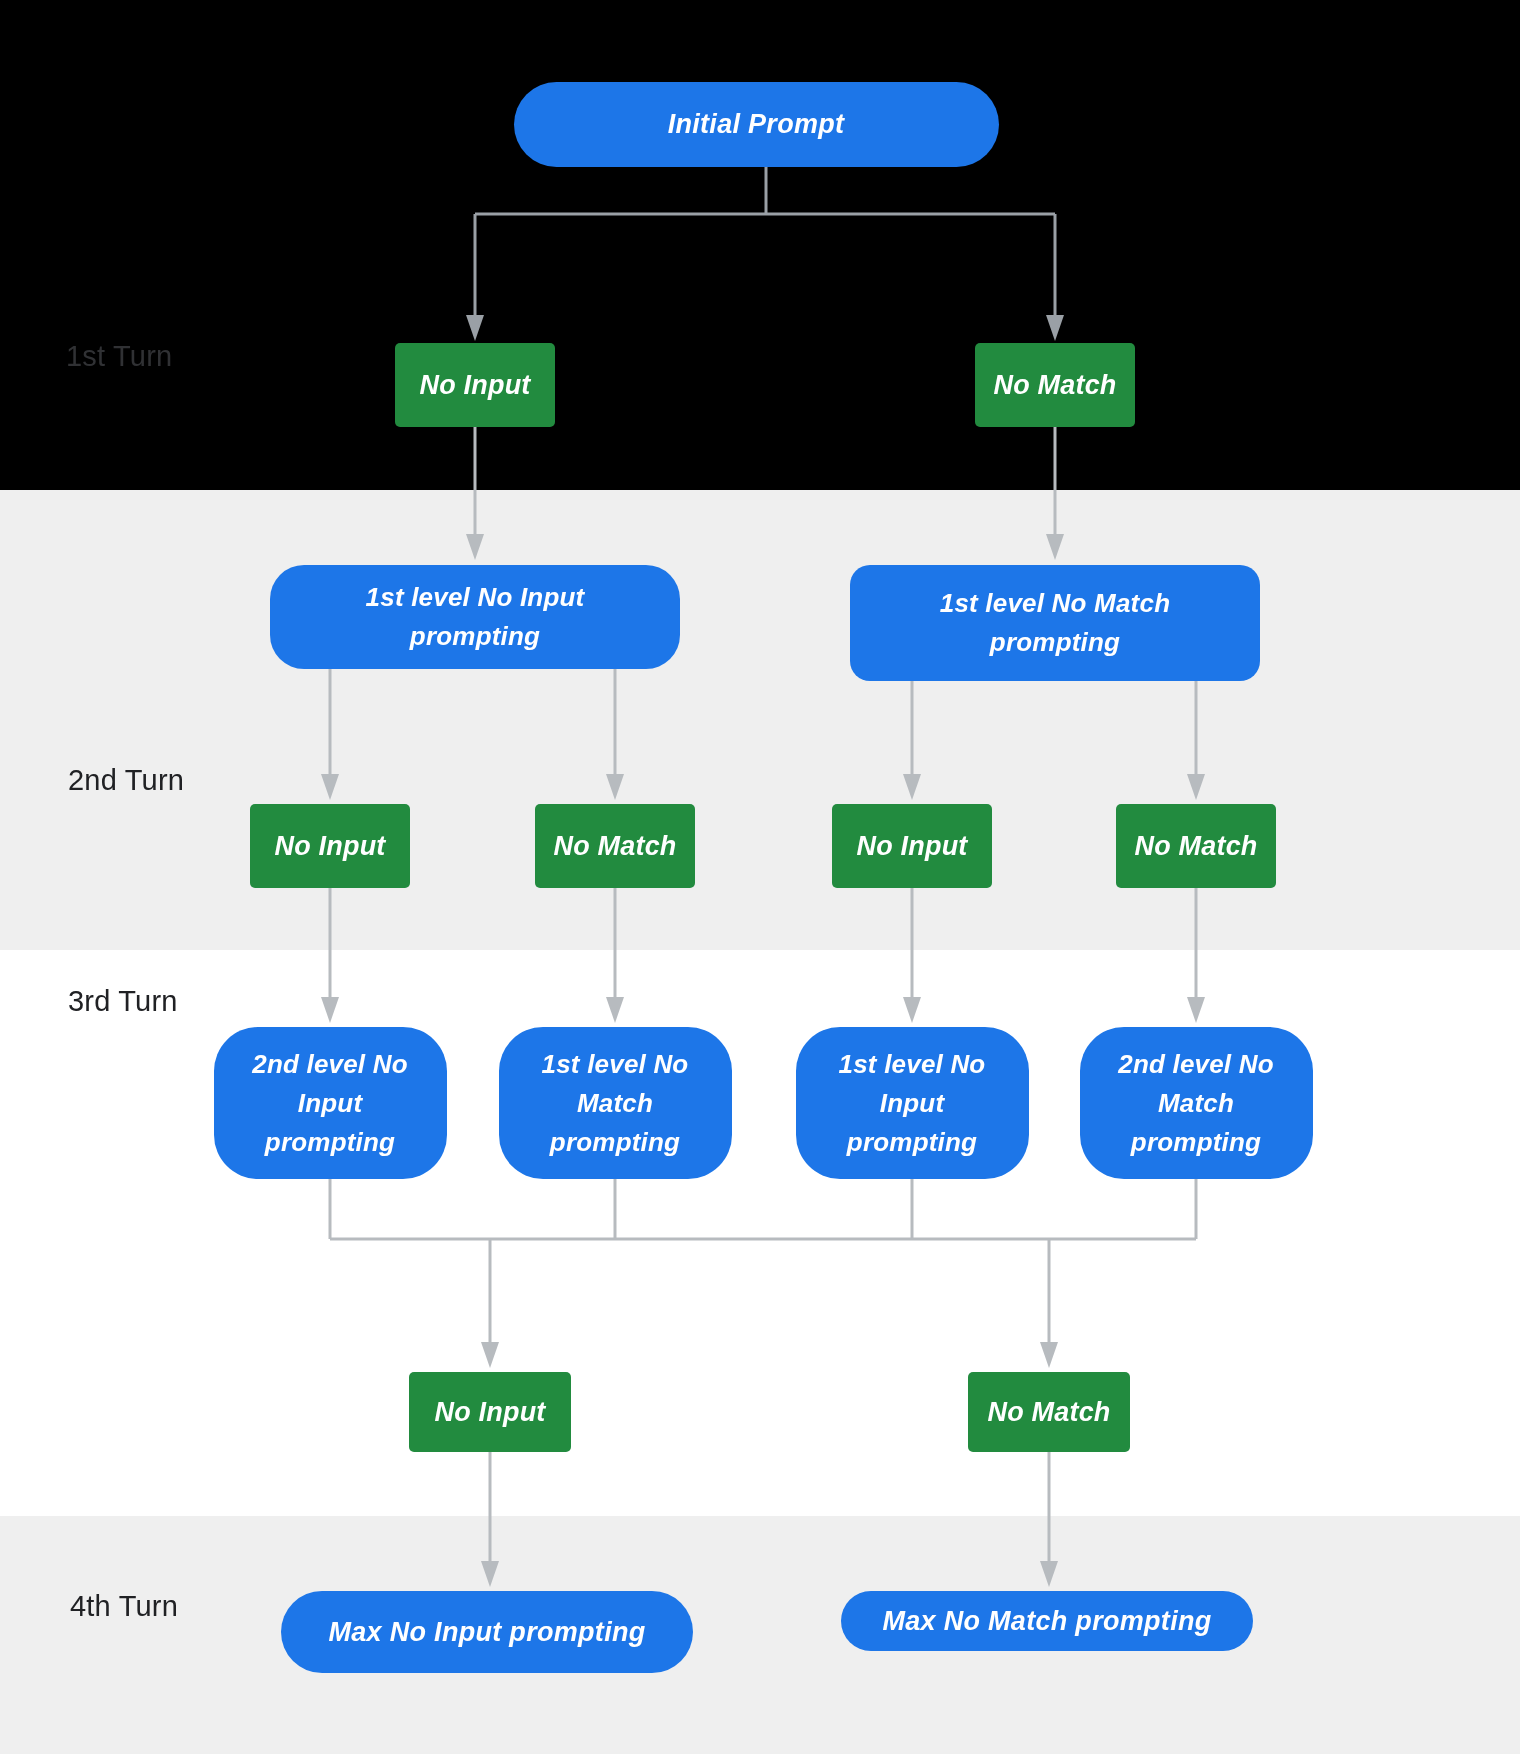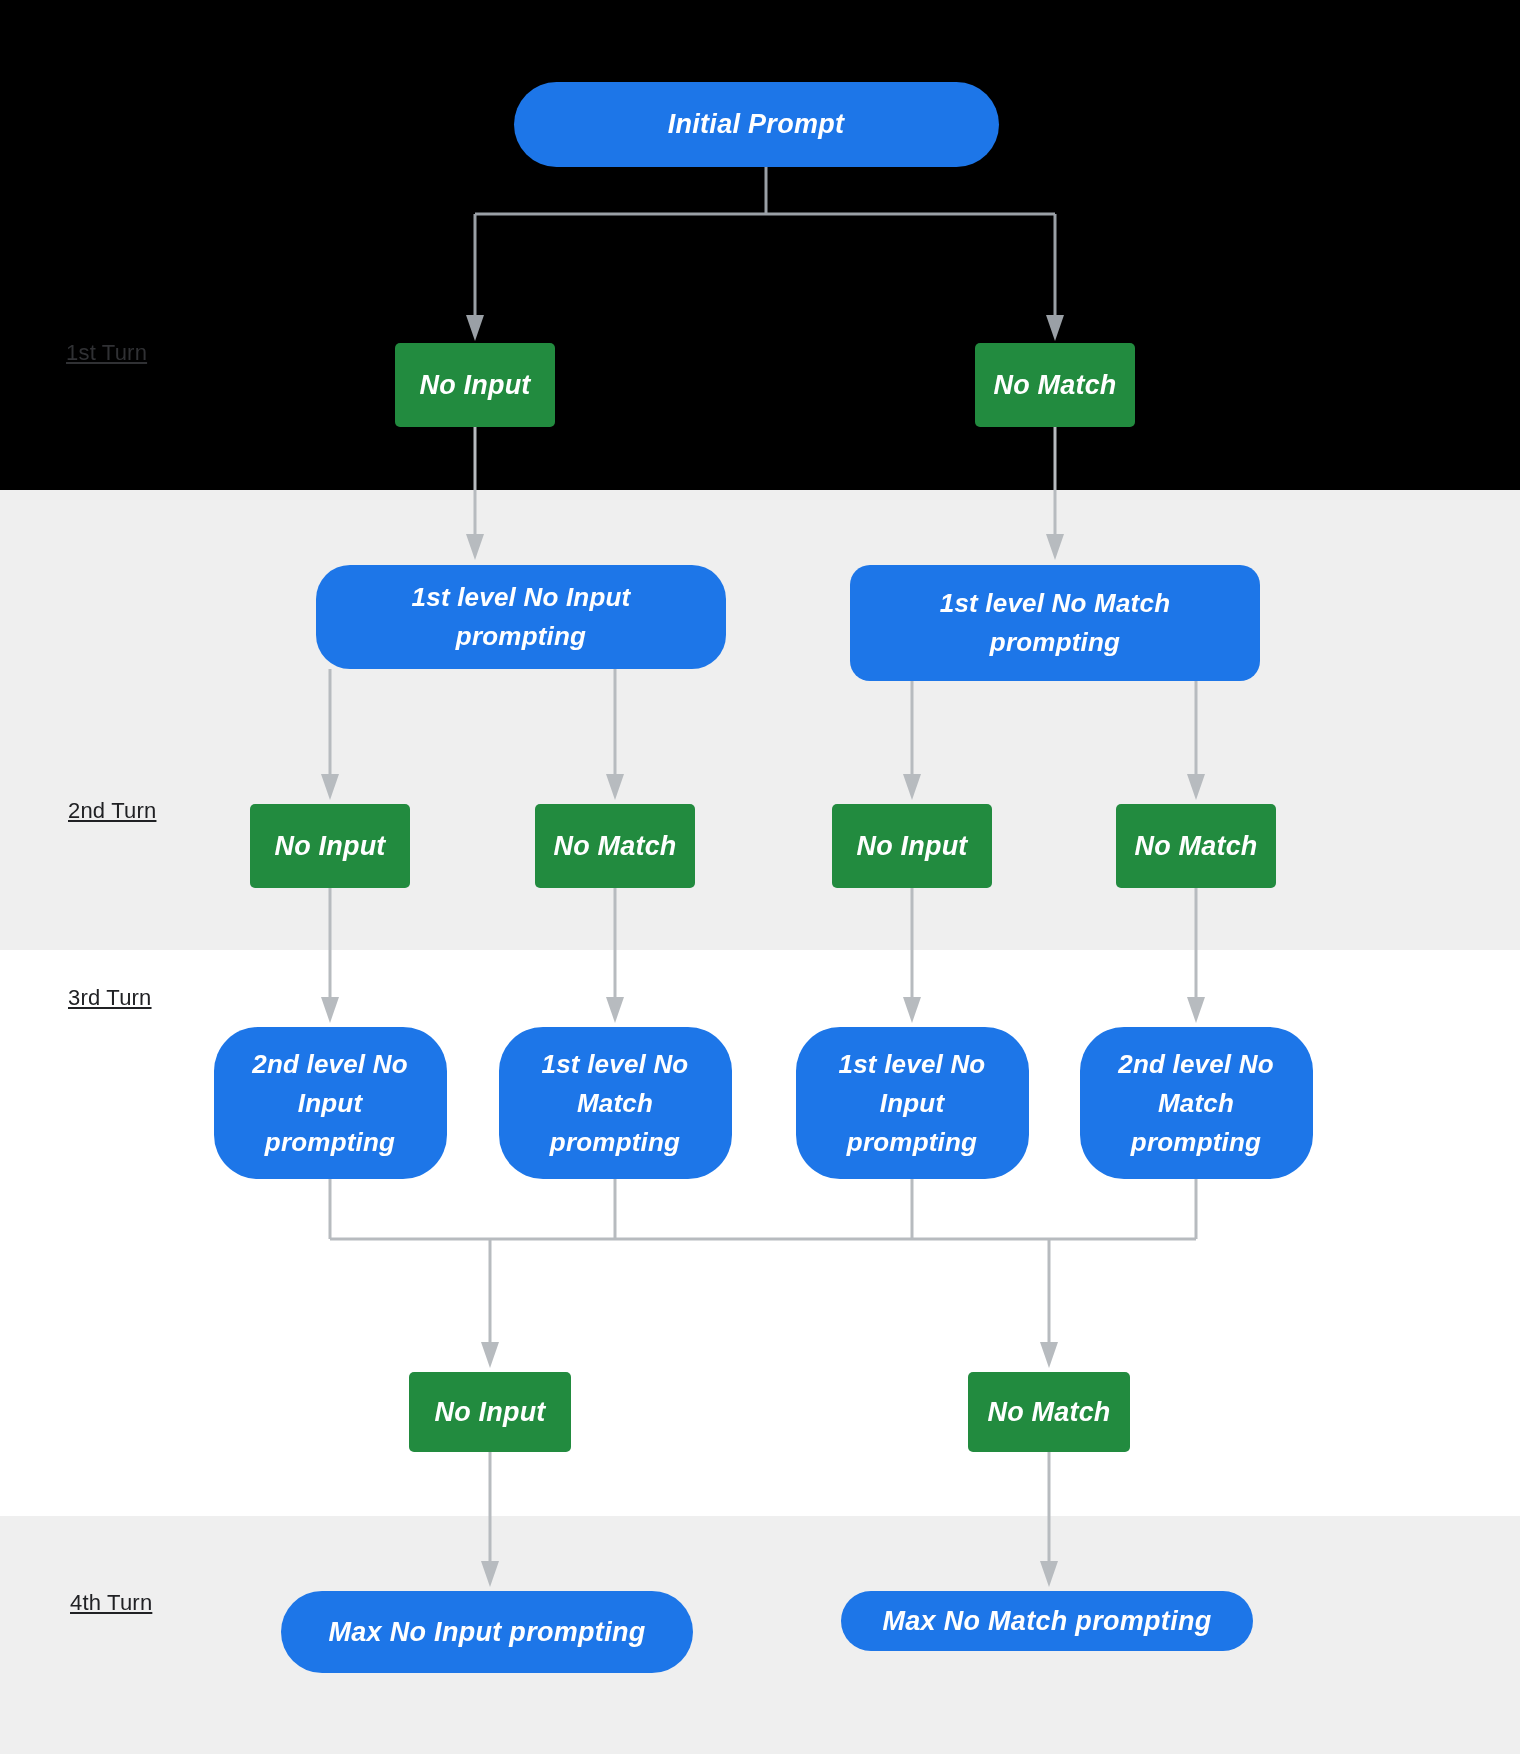--- a/index.html
+++ b/index.html
@@ -16,23 +16,22 @@
   .node{
     position:absolute;z-index:2;display:flex;align-items:center;justify-content:center;
     text-align:center;color:#ffffff;font-weight:700;white-space:pre-line;
     box-sizing:border-box;
     font-style:italic;
   }
   .node.pill{background:var(--node-blue);font-size:27px;letter-spacing:.3px;}
   .node.blue{background:var(--node-blue);font-size:26px;line-height:39px;letter-spacing:.2px;}
   .node.green{background:var(--node-green);border-radius:5px;font-size:27px;letter-spacing:.2px;}
   .turn-label{
-    position:absolute;z-index:2;font-size:22px;font-weight:500;color:#202124;
+    position:absolute;z-index:2;font-size:29px;font-weight:500;color:#202124;
     letter-spacing:.2px;
-    text-decoration:underline;
   }
   .turn-label.on-black{color:#303134;}
 </style>
 </head>
 <body>
 
 <div id="canvas">
   <div class="band" id="band-black"></div>
   <div class="band" id="band-gray-1"></div>
   <div class="band" id="band-white"></div>
@@ -74,29 +73,29 @@
       <polygon points="481,1342 499,1342 490,1368" fill="#b7bbbf"></polygon>
       <polyline points="1049,1239 1049,1344" fill="none" stroke="#b7bbbf" stroke-width="3"></polyline>
       <polygon points="1040,1342 1058,1342 1049,1368" fill="#b7bbbf"></polygon>
       <polyline points="490,1452 490,1563" fill="none" stroke="#b7bbbf" stroke-width="3"></polyline>
       <polygon points="481,1561 499,1561 490,1587" fill="#b7bbbf"></polygon>
       <polyline points="1049,1452 1049,1563" fill="none" stroke="#b7bbbf" stroke-width="3"></polyline>
       <polygon points="1040,1561 1058,1561 1049,1587" fill="#b7bbbf"></polygon>
     </svg>
 
   <div class="turn-label on-black" style="left:66px;top:340px;">1st Turn</div>
-  <div class="turn-label" style="left:68px;top:764px;margin-top:34px;">2nd Turn</div>
+  <div class="turn-label" style="left:68px;top:764px;">2nd Turn</div>
   <div class="turn-label" style="left:68px;top:985px;">3rd Turn</div>
   <div class="turn-label" style="left:70px;top:1565px;margin-top:25px;">4th Turn</div>
 
   <div id="nodes-layer">
       <div class="node pill" style="left: 513.5px; top: 82px; width: 485px; height: 85px; border-radius: 43px;">Initial Prompt</div>
       <div class="node green" style="left: 395px; top: 343px; width: 160px; height: 84px;">No Input</div>
       <div class="node green" style="left: 975px; top: 343px; width: 160px; height: 84px;">No Match</div>
-      <div class="node blue" style="left: 270px; top: 565px; width: 410px; height: 104px; border-radius: 34px; margin-left: 46px;">1st level No Input
+      <div class="node blue" style="left: 270px; top: 565px; width: 410px; height: 104px; border-radius: 34px;">1st level No Input
 prompting</div>
       <div class="node blue" style="left: 850px; top: 565px; width: 410px; height: 116px; border-radius: 20px;">1st level No Match
 prompting</div>
       <div class="node green" style="left: 250px; top: 804px; width: 160px; height: 84px;">No Input</div>
       <div class="node green" style="left: 535px; top: 804px; width: 160px; height: 84px;">No Match</div>
       <div class="node green" style="left: 832px; top: 804px; width: 160px; height: 84px;">No Input</div>
       <div class="node green" style="left: 1116px; top: 804px; width: 160px; height: 84px;">No Match</div>
       <div class="node blue" style="left: 213.5px; top: 1027px; width: 233px; height: 152px; border-radius: 44px;">2nd level No
 Input
 prompting</div>

